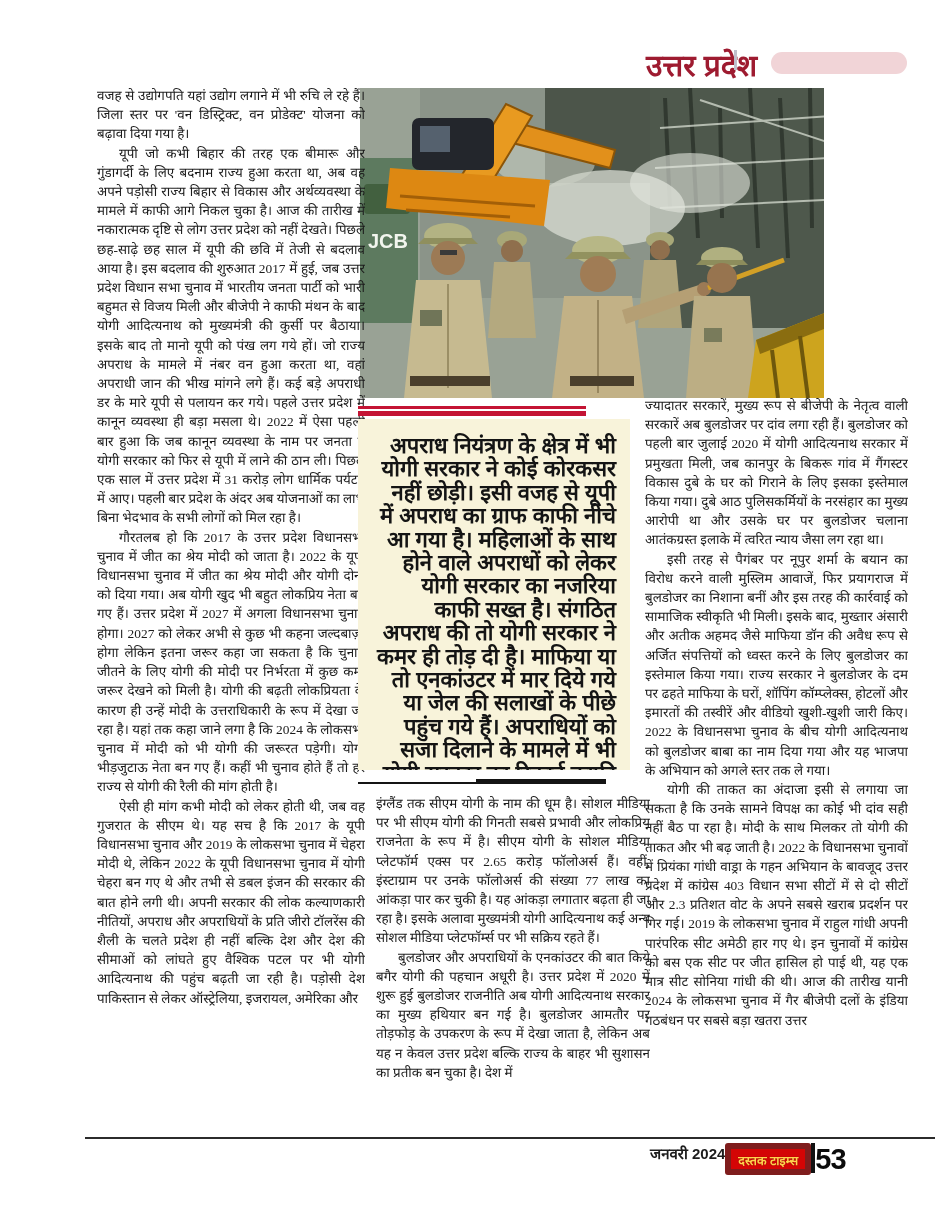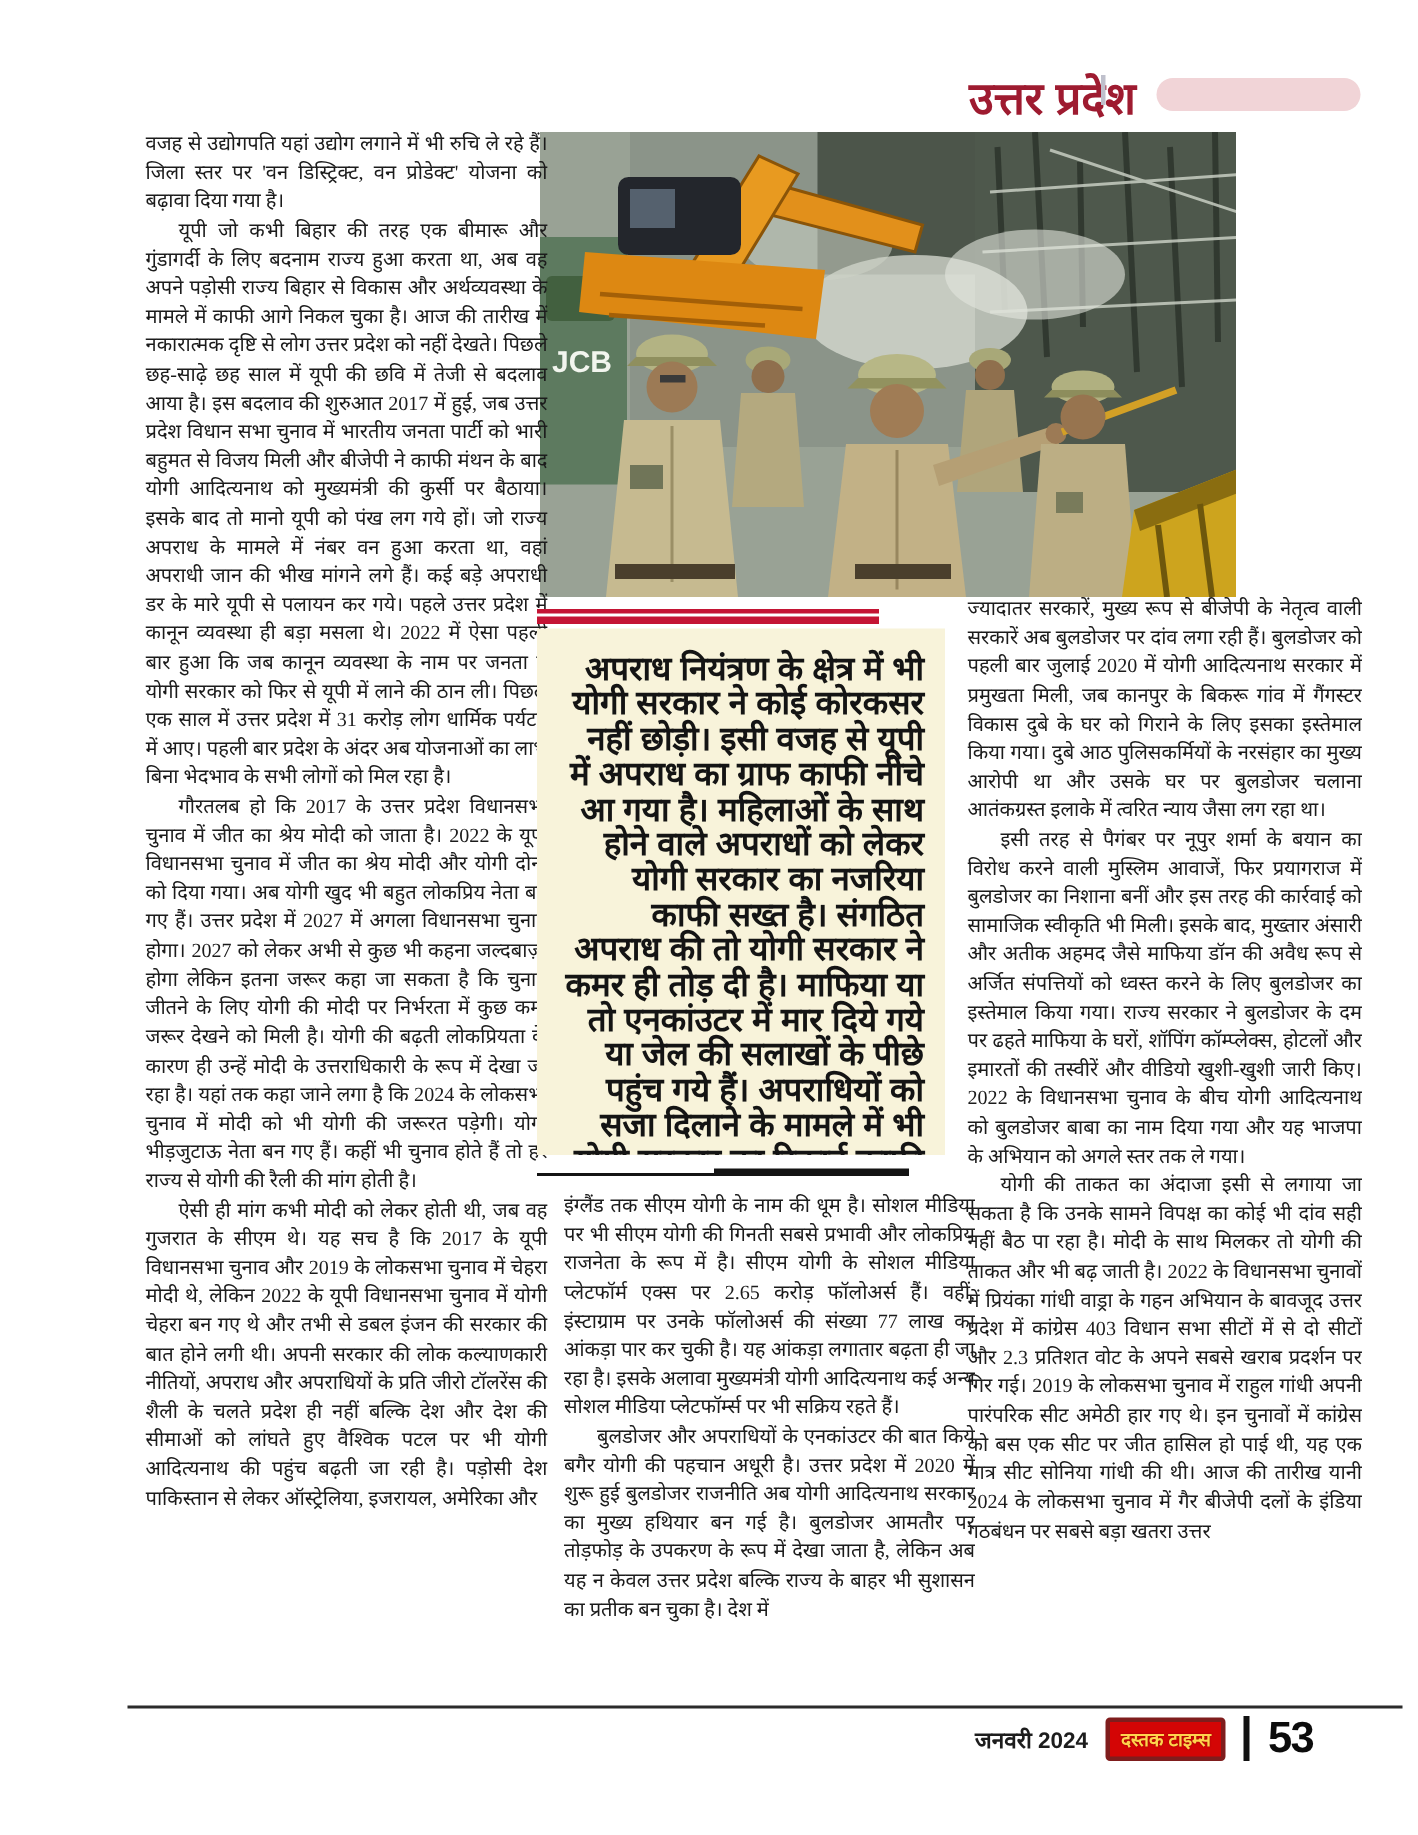--- a/index.html
+++ b/index.html
@@ -26,24 +26,24 @@
   .q-ruletop .r2{height:5px;background:#c41434;}
   .pullquote{position:absolute;left:358px;top:419px;width:272px;height:351px;background:#f8f3da;
              box-sizing:border-box;padding:15px 14px 0 16px;
              font-family:"Liberation Sans","DejaVu Sans",sans-serif;
              font-weight:700;font-size:22px;line-height:23.4px;color:#141414;text-align:right;overflow:hidden;}
   .q-rulebot{position:absolute;left:358px;top:778px;width:272px;height:6px;}
   .q-rulebot .s1{position:absolute;left:0;bottom:0;width:118px;height:2px;background:#141414;}
   .q-rulebot .s2{position:absolute;left:118px;bottom:0;width:130px;height:5px;background:#141414;}
   
   .f-rule{position:absolute;left:85px;top:1137px;width:850px;height:2px;background:#2b2b2b;}
-  .footer{position:absolute;left:650px;top:1143px;height:32px;display:flex;align-items:center;gap:12px;}
+  .footer{position:absolute;left:650px;top:1143px;height:32px;display:flex;}
   .f-date{font-family:"Liberation Sans","DejaVu Sans",sans-serif;font-weight:700;font-size:15px;color:#1d1d1d;}
   .f-logo{background:#d40505;color:#ffd34d;font-family:"Liberation Sans","DejaVu Sans",sans-serif;
-          font-weight:700;font-size:12.5px;padding:3px 7px;border-radius:3px;border:3px solid #7f1d1d;
+          font-weight:700;font-size:12.5px;padding:3px 7px;border-radius:3px;border:6px solid #7f1d1d;
           text-shadow:0 0 1px #7a0000;white-space:nowrap;}
   .f-bar{width:4px;height:30px;background:#111;}
   .f-num{font-family:"Liberation Sans","DejaVu Sans",sans-serif;font-weight:800;font-size:29px;color:#0c0c0c;letter-spacing:-1px;}
 </style>
 </head>
 <body>
 
 <div class="page">
 
   <div class="hdr-label">उत्तर प्रदेश</div>

